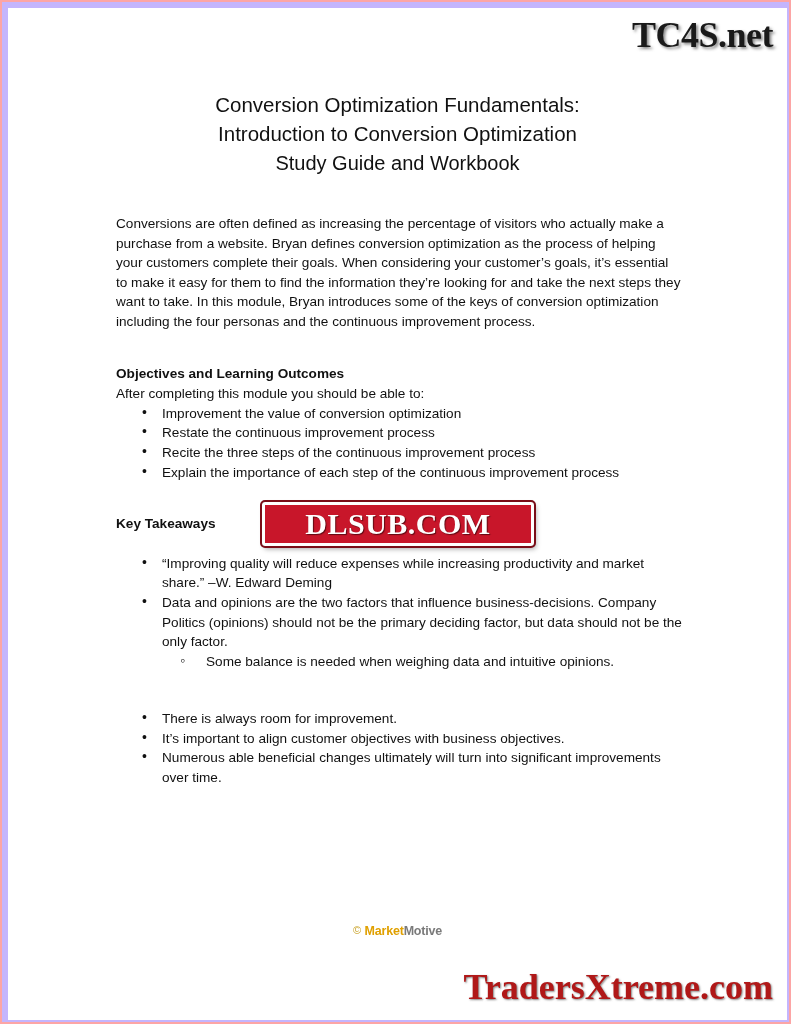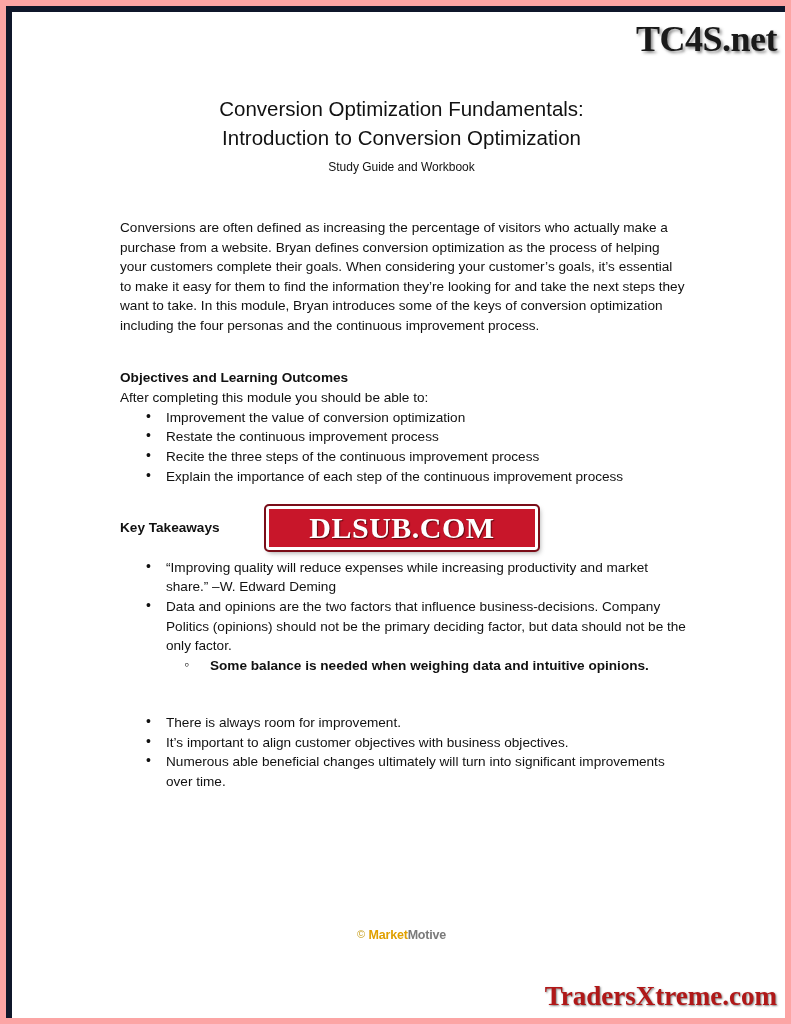--- a/index.html
+++ b/index.html
@@ -15,22 +15,22 @@
     font-family: "Liberation Sans", sans-serif;
     overflow: hidden;
   }
 
   
   #page {
     position: absolute;
     left: 0; top: 0;
     width: 791px;
     height: 1024px;
-    background: #0f172a;
-    border: 6px solid #fca5a5;
+    background: #c4b5fd;
+    border: 2px solid #fca5a5;
     overflow: hidden;
   }
   #paper {
     position: absolute;
     left: 6px; top: 6px;
     width: 779px;
     height: 1012px;
     background: #ffffff;
   }
 
@@ -46,21 +46,21 @@
     letter-spacing: -0.5px;
     text-shadow: 2px 2px 3px rgba(120,120,120,0.85);
     white-space: nowrap;
   }
   .wm-bottom {
     position: absolute;
     right: 14px;
     bottom: 12px;
     font-family: "Liberation Serif", serif;
     font-weight: bold;
-    font-size: 27px;
+    font-size: 36px;
     color: #b01818;
     letter-spacing: 0px;
     text-shadow: 1px 1px 2px rgba(90,90,90,0.75);
     white-space: nowrap;
   }
   .wm-center {
     position: absolute;
     left: 254px;
     top: 494px;
     width: 272px;
@@ -93,21 +93,21 @@
     margin-top: 82px;
     text-align: center;
   }
   .title-line {
     font-size: 20.5px;
     color: #111;
     line-height: 29px;
     font-family: "Liberation Sans", sans-serif;
   }
   .subtitle {
-    font-size: 12px;
+    font-size: 20px;
     color: #111;
     margin-top: 5px;
     line-height: 21px;
   }
 
   .body-col {
     position: absolute;
     left: 108px;
     top: 206px;
     width: 566px;
@@ -150,21 +150,20 @@
 
   ul.sub {
     list-style: none;
     margin: 0;
     padding: 0;
   }
   ul.sub > li {
     position: relative;
     padding-left: 90px;
     line-height: 19.6px;
-    font-weight: bold;
   }
   ul.sub > li::before {
     content: "\25E6";
     position: absolute;
     left: 64px;
     top: -1px;
     font-size: 14px;
     color: #111;
   }
 

